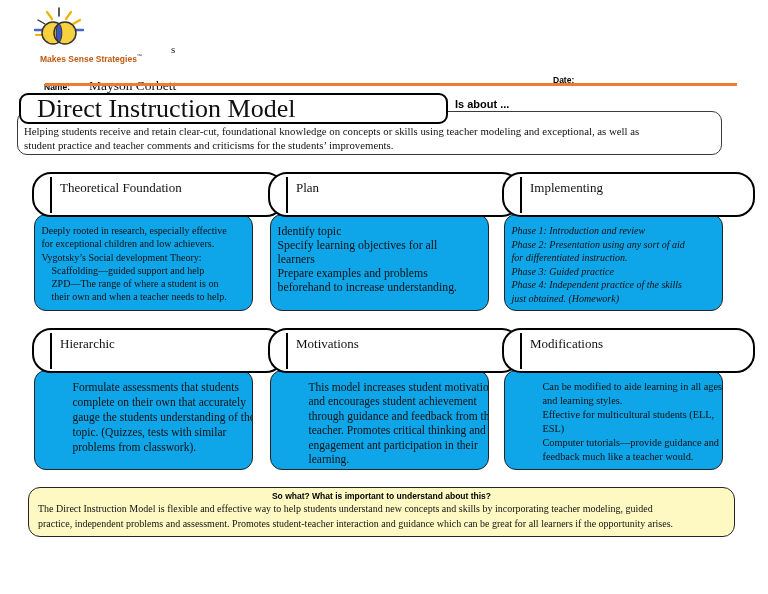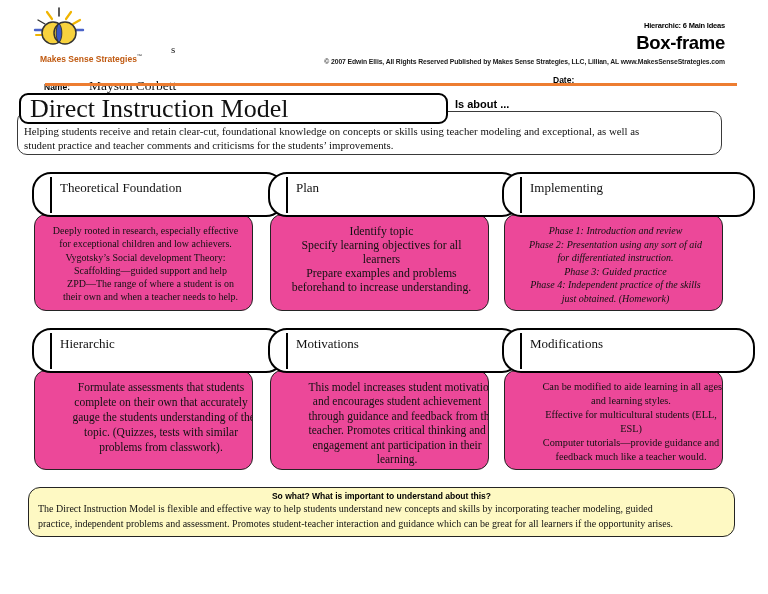--- a/index.html
+++ b/index.html
@@ -23,36 +23,36 @@
   .name-val{font-size:13.5px;color:#111;}
   .date-row{position:absolute;left:553px;top:69px;}
   .orange-rule{position:absolute;left:45px;top:83px;width:692px;height:3px;}
 
   
   .desc-box{position:absolute;left:17px;top:111px;width:705px;height:44px;
             border:1.4px solid #3a3a3a;border-radius:10px;background:#fff;z-index:1;}
   .desc-text{position:absolute;left:6px;top:13px;width:694px;font-size:10.8px;line-height:13.5px;
              white-space:pre;color:#111;}
   .title-box{position:absolute;left:19px;top:93px;width:429px;height:31px;border:2.6px solid #000;
-             border-radius:9px;background:#fff;z-index:3;padding-left:9px;
+             border-radius:9px;background:#fff;z-index:3;padding-left:16px;
              font-size:26px;line-height:27px;white-space:nowrap;color:#111;}
   .is-about{position:absolute;left:455px;top:98px;z-index:2;
             font-family:"Liberation Sans","DejaVu Sans",sans-serif;font-weight:bold;font-size:11px;color:#000;}
 
   
   .cell{position:absolute;width:222px;}
   .c0{left:32px;top:172px;} .c1{left:268px;top:172px;} .c2{left:502px;top:172px;}
   .c3{left:32px;top:328px;} .c4{left:268px;top:328px;} .c5{left:502px;top:328px;}
   .box-head{position:absolute;left:0;top:0;width:253px;height:45px;border:2.4px solid #000;
             border-radius:19px;background:#fff;z-index:2;}
   .head-bar{position:absolute;left:16px;top:3px;width:1.5px;height:36px;background:#000;}
   .box-title{position:absolute;left:26px;top:6px;font-size:13px;color:#111;}
   .box-body{position:absolute;left:1.5px;top:42px;width:219px;border:1.4px solid #242424;
-            border-radius:12px;background:#ec4899;z-index:1;padding:9px 2px 0 7px;
-            white-space:pre;overflow:hidden;color:#111;text-align:center;}
+            border-radius:12px;background:#0ea5e9;z-index:1;padding:9px 2px 0 7px;
+            white-space:pre;overflow:hidden;color:#111;}
   .r1 .box-body{height:97px;} .r2 .box-body{height:100px;padding-left:38px;}
   .c0 .box-body{font-size:10px;line-height:13.3px;}
   .c1 .box-body{font-size:11.8px;line-height:14px;}
   .c2 .box-body{font-size:10px;line-height:13.5px;font-style:italic;}
   .c3 .box-body{font-size:11.5px;line-height:15px;}
   .c4 .box-body{font-size:11.5px;line-height:14.4px;}
   .c5 .box-body{font-size:10.3px;line-height:14px;}
 
   
   .summary-box{position:absolute;left:28px;top:487px;width:707px;height:50px;
@@ -80,25 +80,20 @@
         <line x1="3" y1="28" x2="9" y2="28" stroke="#f0b400" stroke-width="2"></line>
       </g>
       <circle cx="20" cy="26" r="11" fill="#f7d23e" stroke="#333" stroke-width="1.5"></circle>
       <circle cx="32" cy="26" r="11" fill="#f7d23e" stroke="#333" stroke-width="1.5"></circle>
       <path d="M26 16.5 C29.8 19.8 29.8 32.2 26 35.5 C22.2 32.2 22.2 19.8 26 16.5 Z" fill="#3a57c4" stroke="#222" stroke-width="0.8"></path>
     </svg>
   </div>
   <div class="brand"><span>Makes Sense Strategies</span><sup>™</sup></div>
   <span class="stray">s</span>
 
-  <div class="hdr-right">
-    <div class="hierarchic">Hierarchic: 6 Main Ideas</div>
-    <div class="boxframe">Box-frame</div>
-    <div class="copyright">© 2007 Edwin Ellis, All Rights Reserved   Published by Makes Sense Strategies, LLC, Lillian, AL   www.MakesSenseStrategies.com</div>
-  </div>
 
   <div class="name-row">
     <span class="lbl">Name:</span>
     <span class="name-val">Mayson Corbett</span>
   </div>
   <div class="date-row">
     <span class="lbl">Date:</span>
     <span class="name-val"></span>
   </div>
   <div class="orange-rule" style="background:#ED7D31;"></div>

